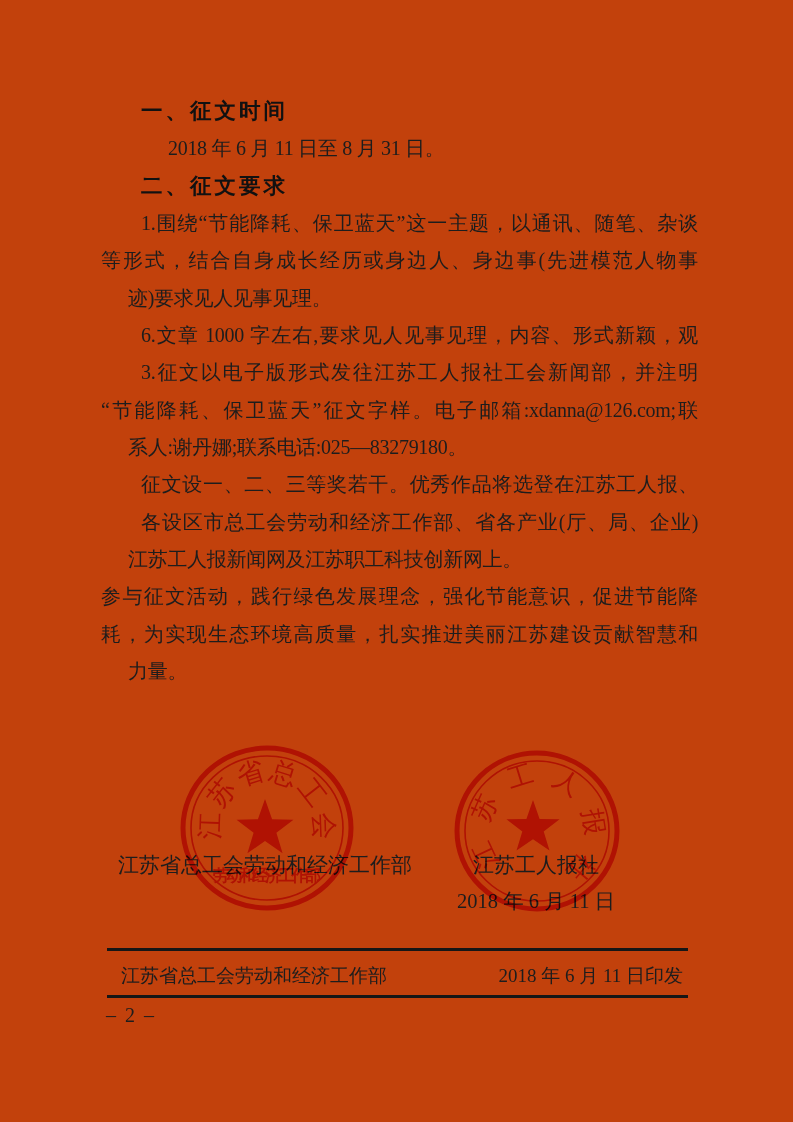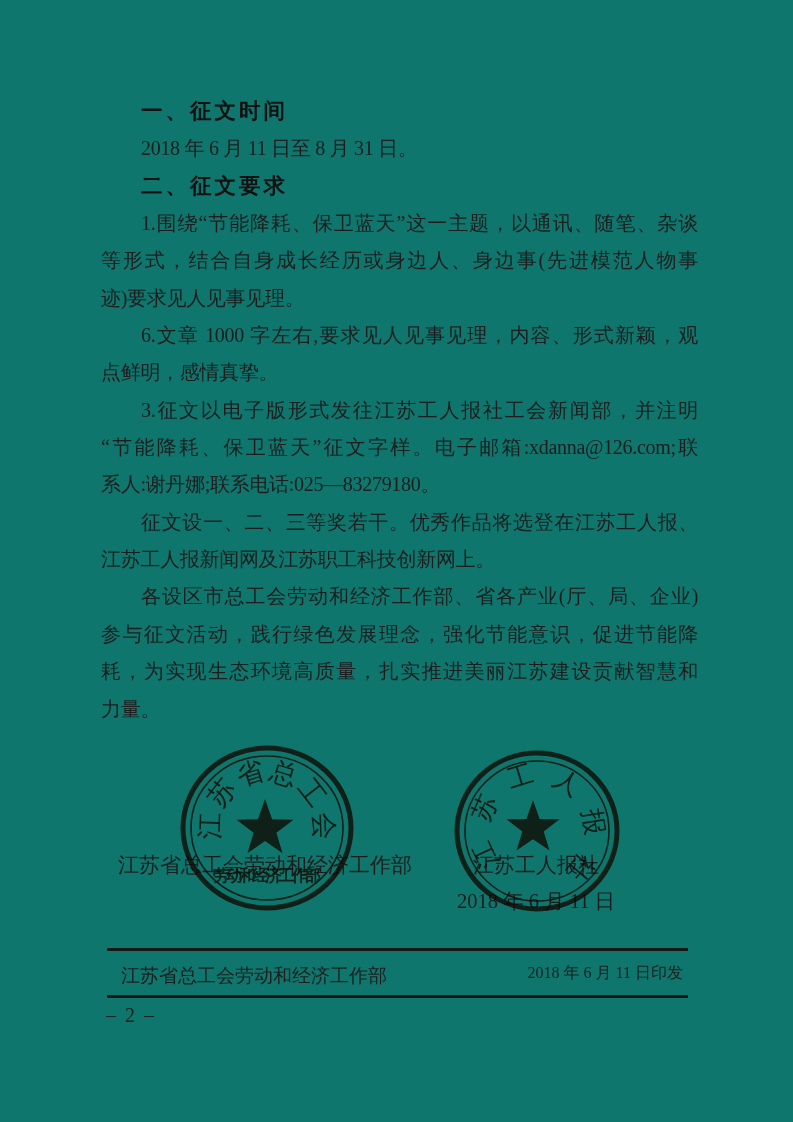--- a/index.html
+++ b/index.html
@@ -1,31 +1,31 @@
 <!DOCTYPE html>
 <html><head>
 <meta charset="utf-8">
 <style>
   html,body { margin:0; padding:0; background:#888; }
   .page {
     position:relative; width:793px; height:1122px; margin:0 auto;
-    background:#0f766e; overflow:hidden;
+    background:#c2410c; overflow:hidden;
     font-family:"Liberation Serif","DejaVu Serif",serif;
     color:#1d1d1d;
   }
   
   .doc-body {
     position:absolute; left:101px; top:93px; width:597px;
     font-size:20px; letter-spacing:-0.3px; line-height:37.35px;
   }
   .doc-body .line {
     height:37.35px; text-align:justify; text-align-last:justify;
   }
   .doc-body .line.para-start { text-indent:40px; }
-  .doc-body .line.para-end   { text-align-last:left; }
+  .doc-body .line.para-end   { text-align-last:left;margin-left:27px; }
   .doc-body .heading {
     height:37.35px; text-indent:40px; font-size:21.5px; font-weight:bold;
     letter-spacing:3px; color:#111;
     font-family:"Liberation Sans","DejaVu Sans",sans-serif;
   }
   
   .sig { position:absolute; font-size:21px; line-height:28px; color:#1d1d1d; white-space:nowrap; }
   .sig-left  { left:118px; top:851px; }
   .sig-right { left:473px; top:851px; }
   .sig-date  { left:457px; top:887px; font-size:20.5px; }
@@ -35,43 +35,42 @@
   .seal-right { left:453px; top:749px; }
   .seal text { font-family:"Liberation Serif","DejaVu Serif",serif; }
   .arc-left  text { font-size:27px; }
   .arc-right text { font-size:26px; }
   .seal-bottom-text { font-size:16.5px; font-weight:bold; }
   
   .rule { position:absolute; left:107px; width:581px; height:3px; background:#161616; }
   .rule-top { top:948px; }
   .rule-bottom { top:995px; }
   .footer-issuer { position:absolute; left:121px; top:963px; font-size:19px; white-space:nowrap; }
-  .footer-date   { position:absolute; right:110px; top:963px; font-size:16px; white-space:nowrap; }
+  .footer-date   { position:absolute; right:110px; top:963px; font-size:19px; white-space:nowrap; }
   .page-num { position:absolute; left:106px; top:1004px; font-size:20px; letter-spacing:2px; white-space:nowrap; }
 </style>
 </head>
 <body>
 
 <div class="page">
 
   <div class="doc-body">
       <div class="heading">一、征文时间</div>
       <div class="line para-start para-end">2018 年 6 月 11 日至 8 月 31 日。</div>
       <div class="heading">二、征文要求</div>
       <div class="line para-start">1.围绕“节能降耗、保卫蓝天”这一主题，以通讯、随笔、杂谈</div>
       <div class="line">等形式，结合自身成长经历或身边人、身边事(先进模范人物事</div>
       <div class="line para-end">迹)要求见人见事见理。</div>
       <div class="line para-start">6.文章 1000 字左右,要求见人见事见理，内容、形式新颖，观</div>
-      <div class="line para-end">点鲜明，感情真挚。</div>
       <div class="line para-start">3.征文以电子版形式发往江苏工人报社工会新闻部，并注明</div>
       <div class="line">“节能降耗、保卫蓝天”征文字样。电子邮箱:xdanna@126.com;联</div>
       <div class="line para-end">系人:谢丹娜;联系电话:025—83279180。</div>
       <div class="line para-start">征文设一、二、三等奖若干。优秀作品将选登在江苏工人报、</div>
+      <div class="line para-start">各设区市总工会劳动和经济工作部、省各产业(厅、局、企业)</div>
       <div class="line para-end">江苏工人报新闻网及江苏职工科技创新网上。</div>
-      <div class="line para-start">各设区市总工会劳动和经济工作部、省各产业(厅、局、企业)</div>
       <div class="line">参与征文活动，践行绿色发展理念，强化节能意识，促进节能降</div>
       <div class="line">耗，为实现生态环境高质量，扎实推进美丽江苏建设贡献智慧和</div>
       <div class="line para-end">力量。</div>
     </div>
 
   <div class="sig sig-left">江苏省总工会劳动和经济工作部</div>
   <div class="sig sig-right">江苏工人报社</div>
   <div class="sig sig-date">2018 年 6 月 11 日</div>
 
   <svg class="seal seal-left" width="176" height="168" viewBox="0 0 176 168">

